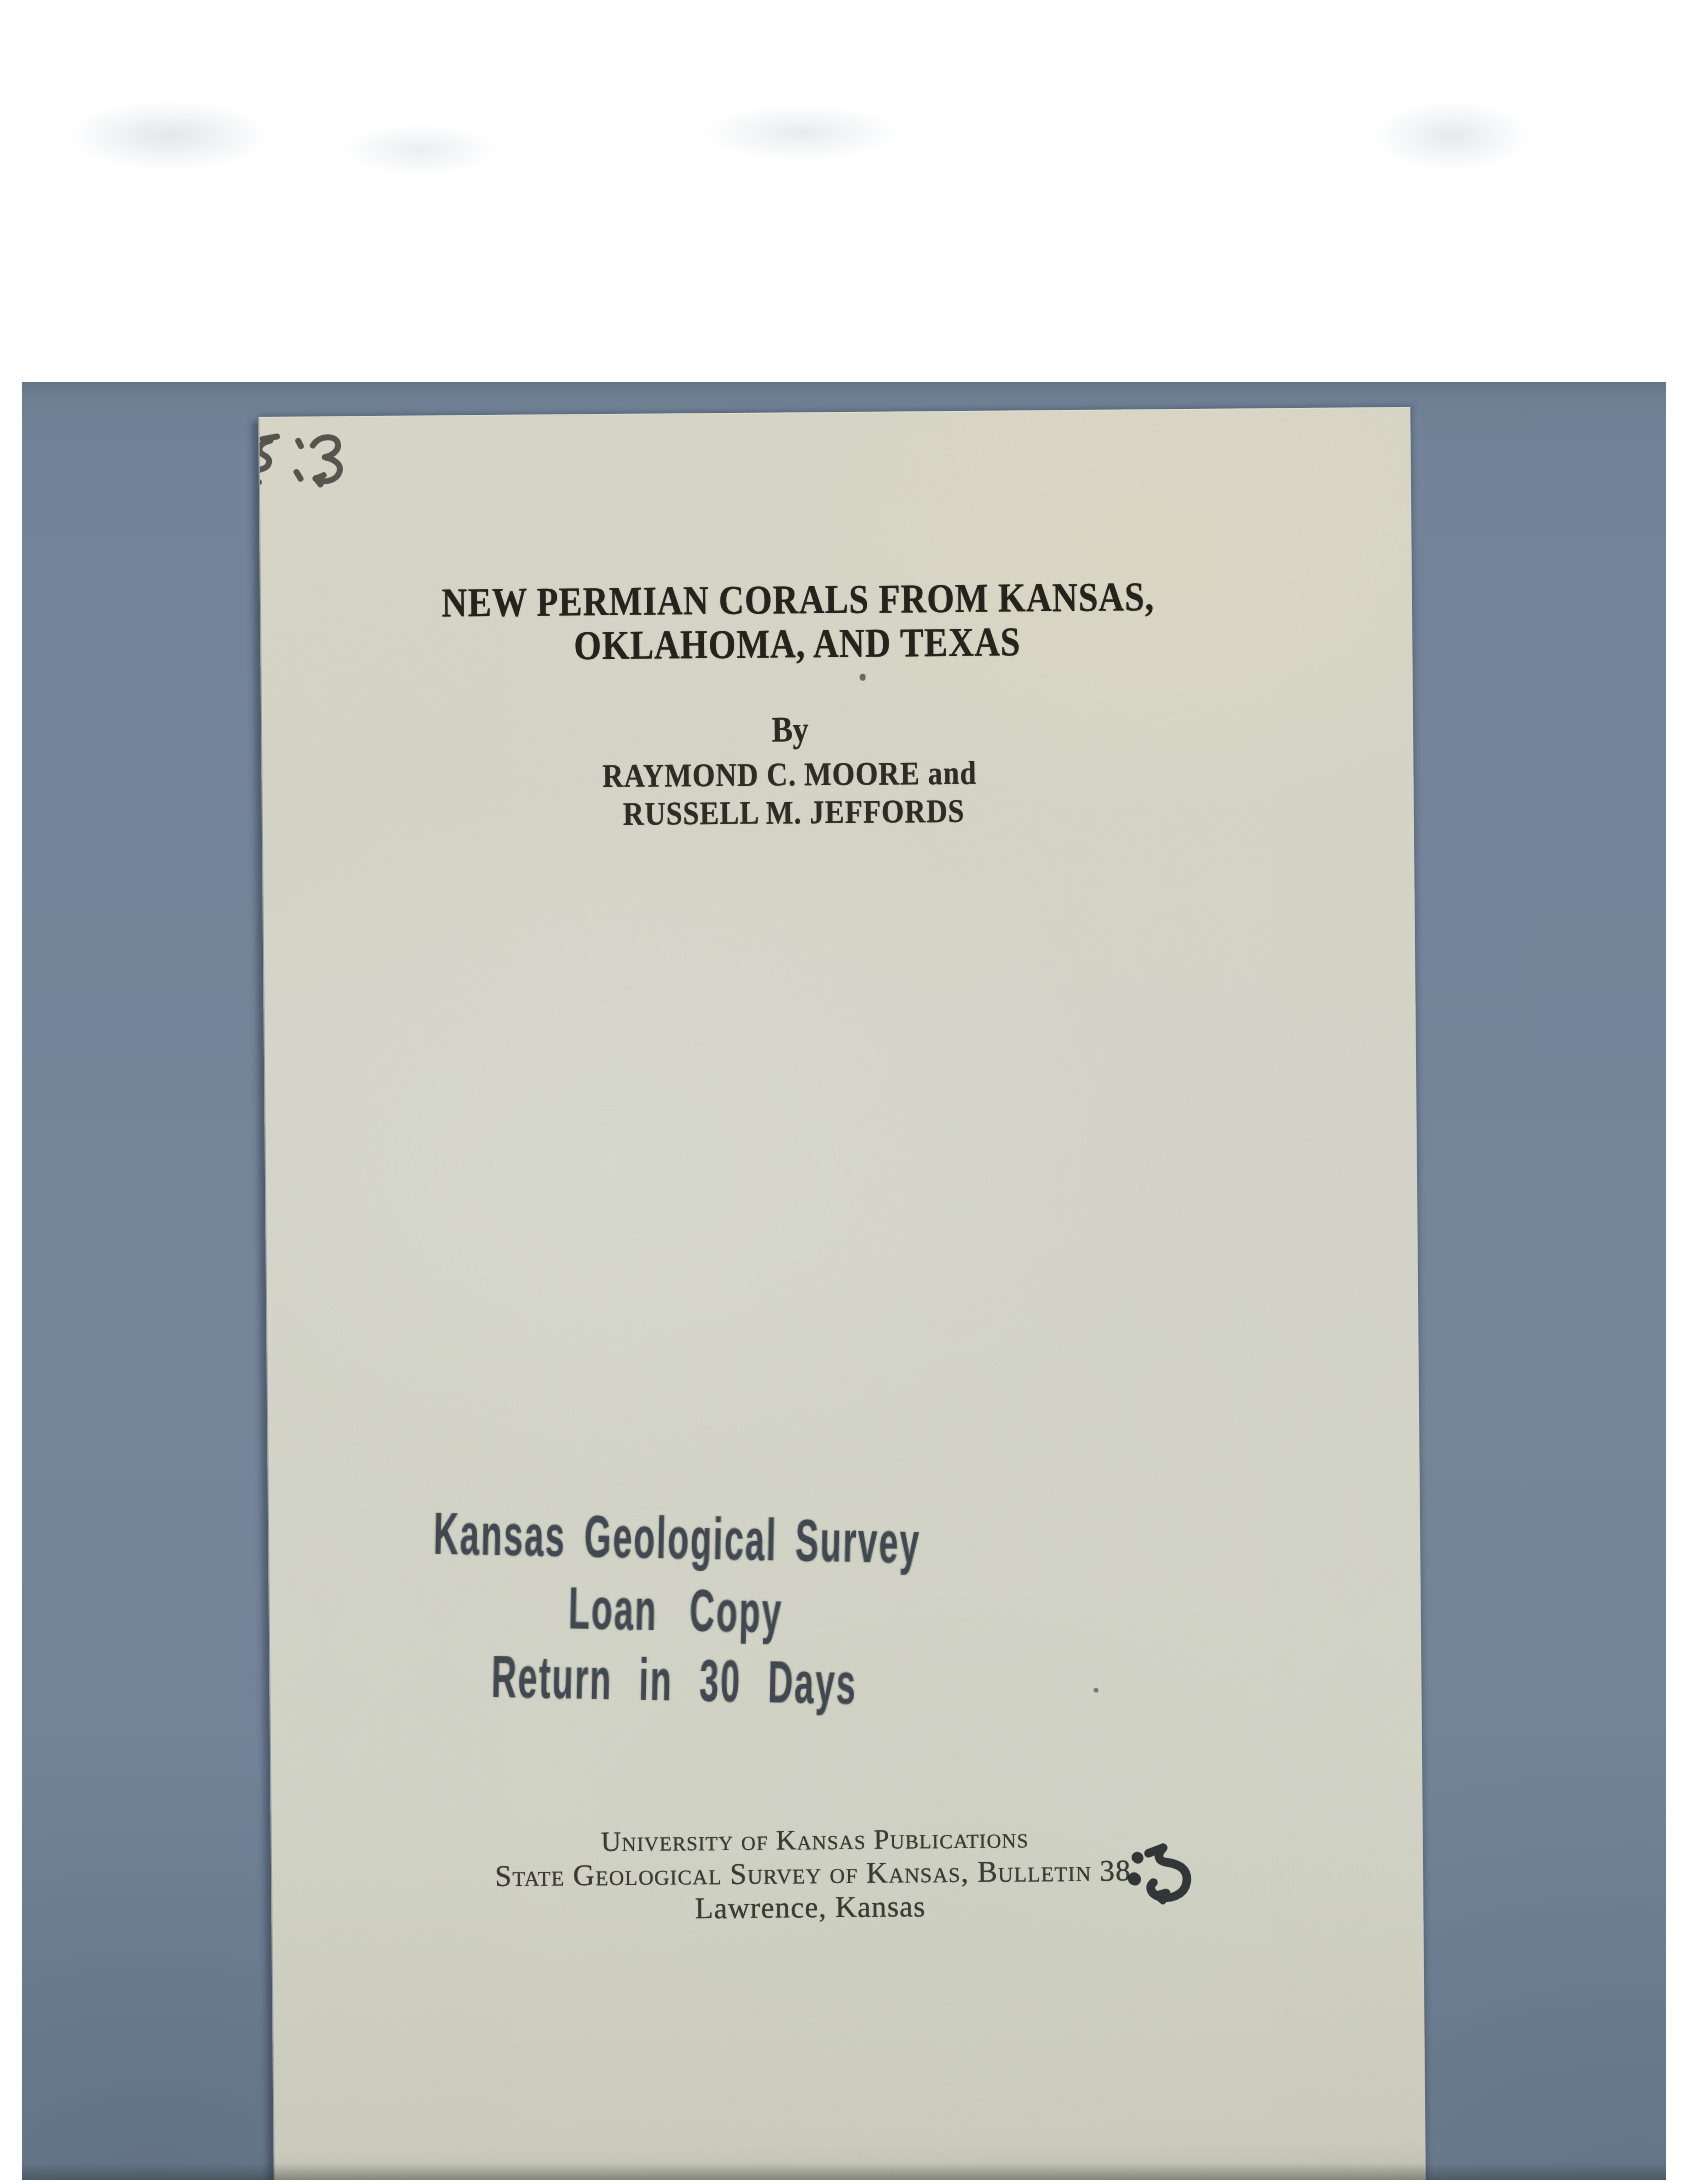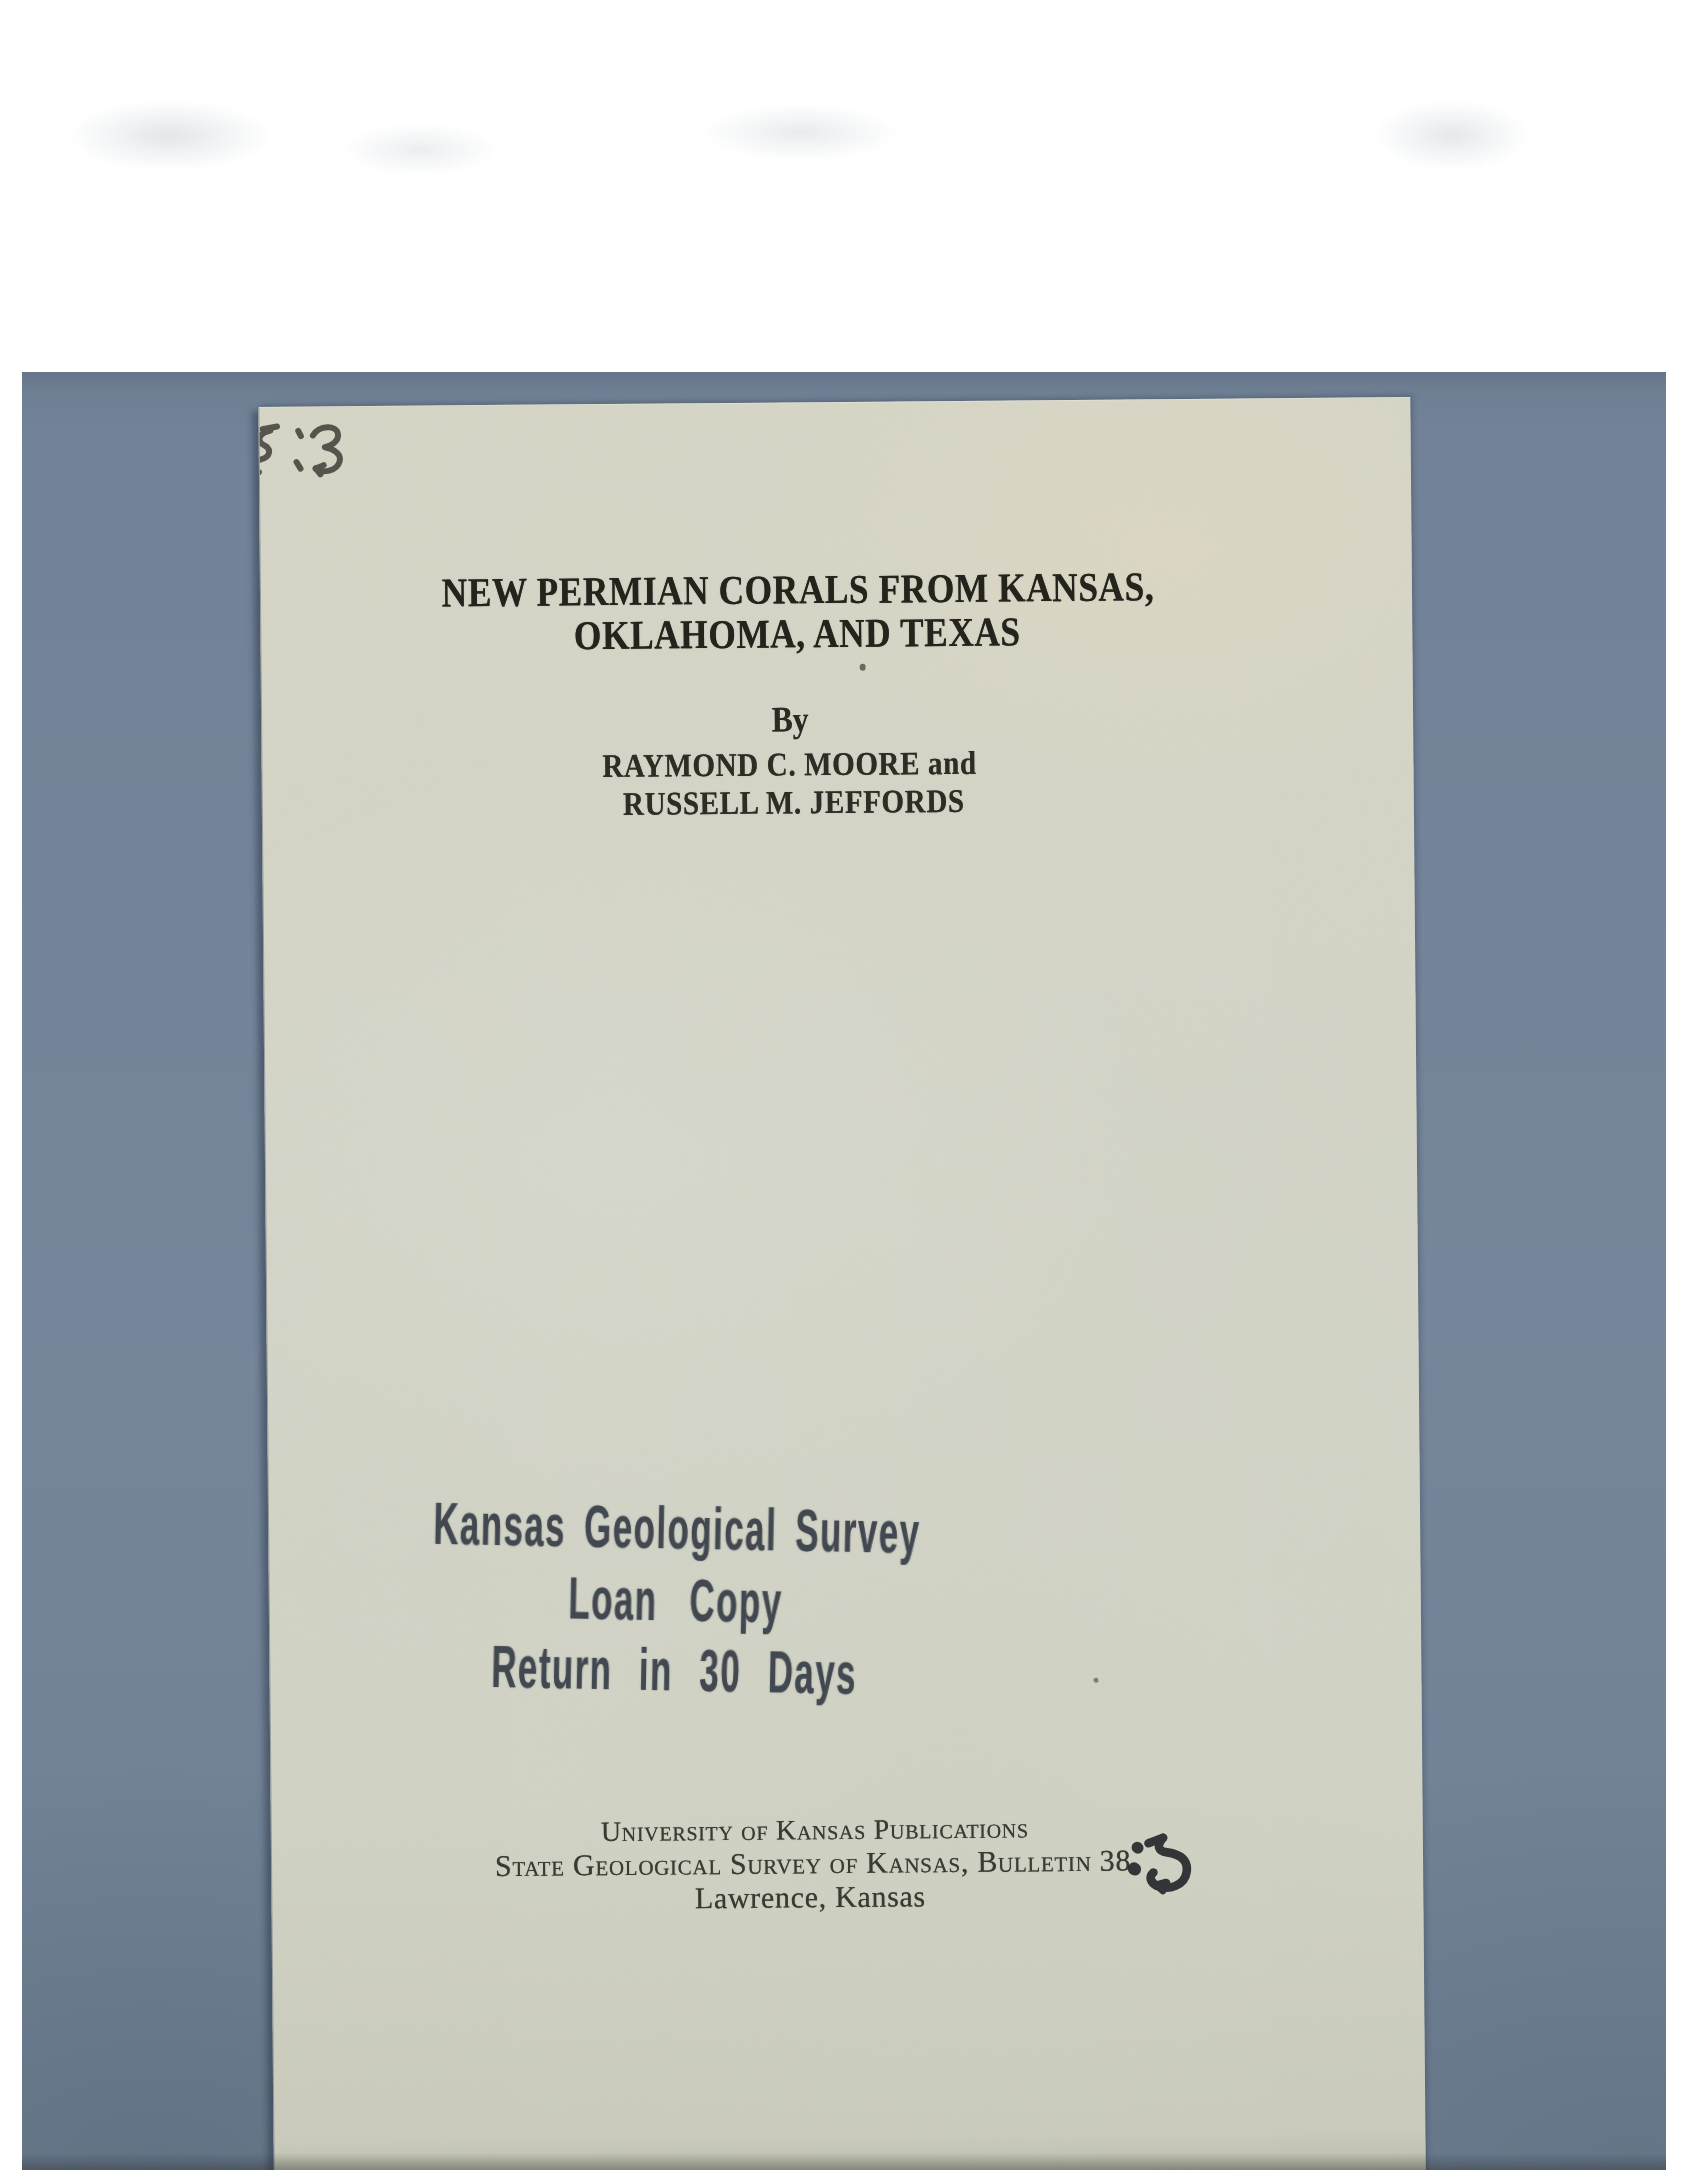--- a/index.html
+++ b/index.html
@@ -16,21 +16,21 @@
 
   
   .blotch{position:absolute;border-radius:50%;
     background:radial-gradient(closest-side, rgba(203,211,216,0.55), rgba(203,211,216,0) 72%);}
   .blotch.b1{left:26.5px;top:86px;width:285px;height:99px;}
   .blotch.b2{left:311px;top:113px;width:218px;height:73px;opacity:.7;}
   .blotch.b3{left:662px;top:93px;width:278px;height:79px;opacity:.8;}
   .blotch.b4{left:1343px;top:86px;width:218px;height:99px;opacity:.9;}
 
   
-  .backdrop{position:absolute;left:22px;top:372px;width:1644px;height:1798px;
+  .backdrop{position:absolute;left:22px;top:382px;width:1644px;height:1798px;
     overflow:hidden;
     background:
       radial-gradient(ellipse 927px 596px at 8% 100%, rgba(52,66,78,0.22), rgba(52,66,78,0) 70%),
       radial-gradient(ellipse 927px 596px at 98% 100%, rgba(52,66,78,0.18), rgba(52,66,78,0) 70%),
       linear-gradient(180deg, #64758a 0px, #6e7f93 17px, var(--backdrop) 60px, #75859a 55%, #6f8094 100%);}
   .backdrop-bottom-shade{position:absolute;left:0;bottom:0;width:100%;height:17px;
     background:linear-gradient(rgba(38,43,40,0), rgba(38,43,40,0.38));}
 
   
   .page{position:absolute;left:241px;top:30px;width:1152px;height:1787px;

